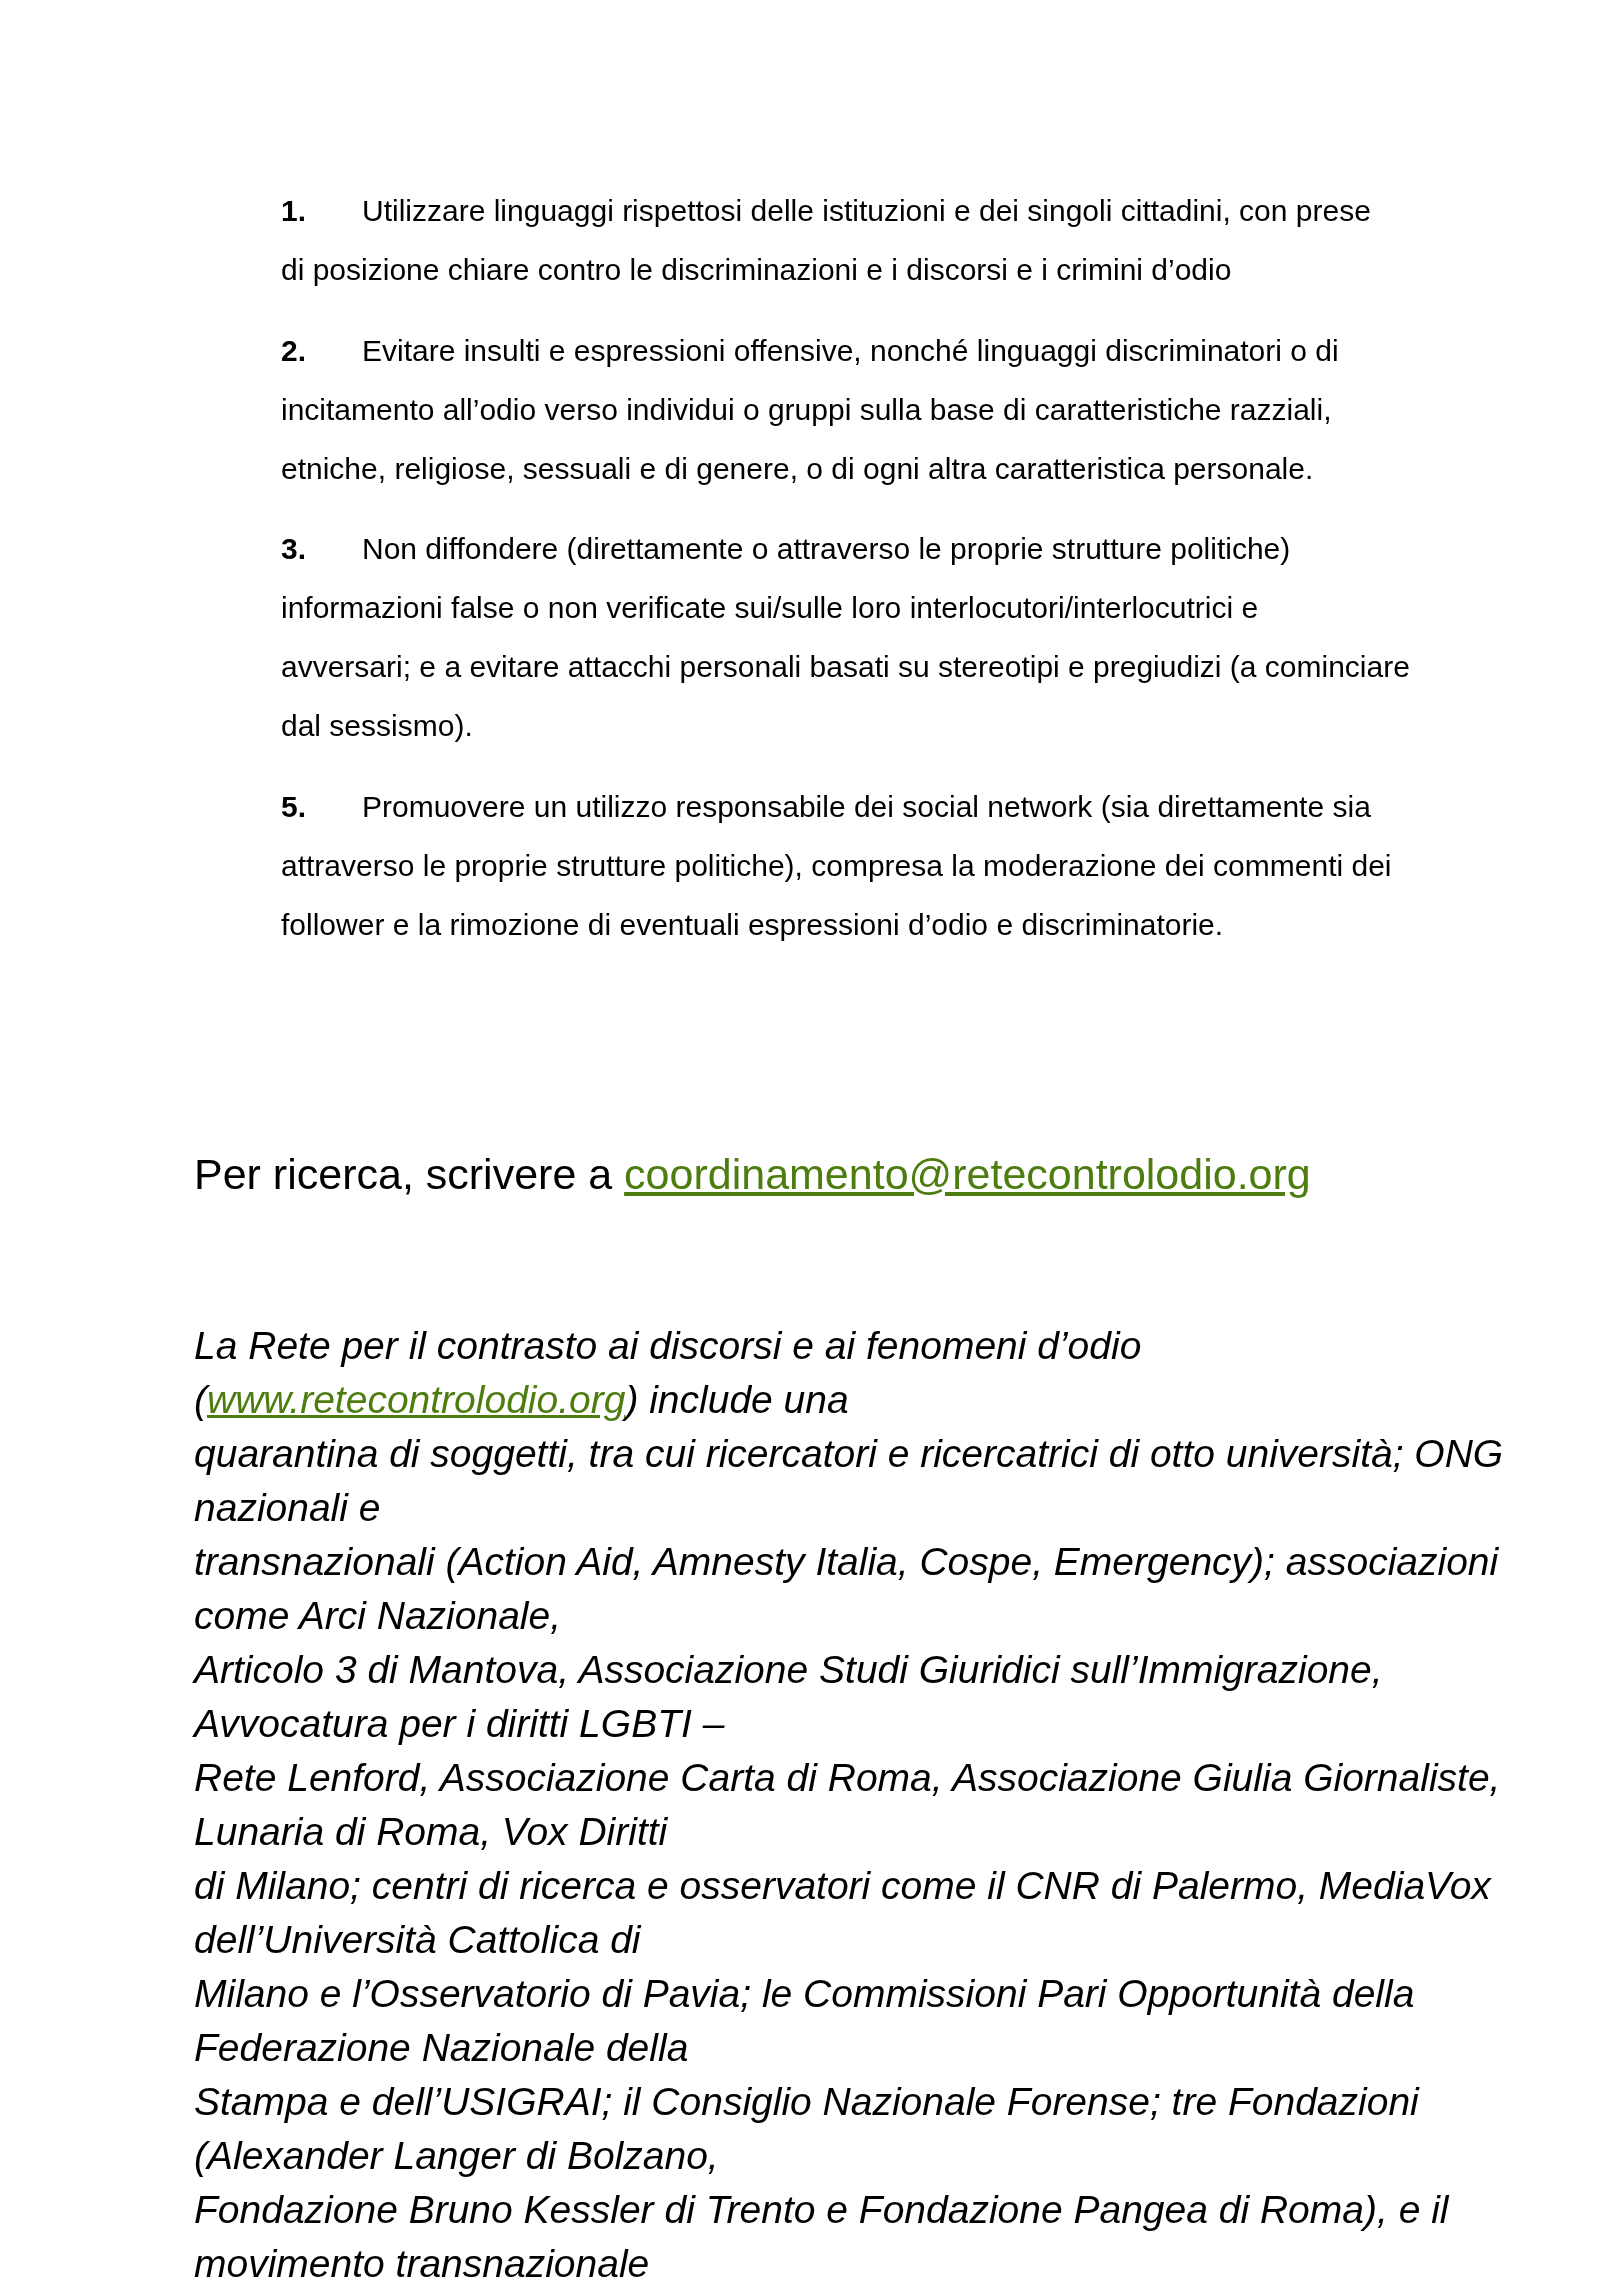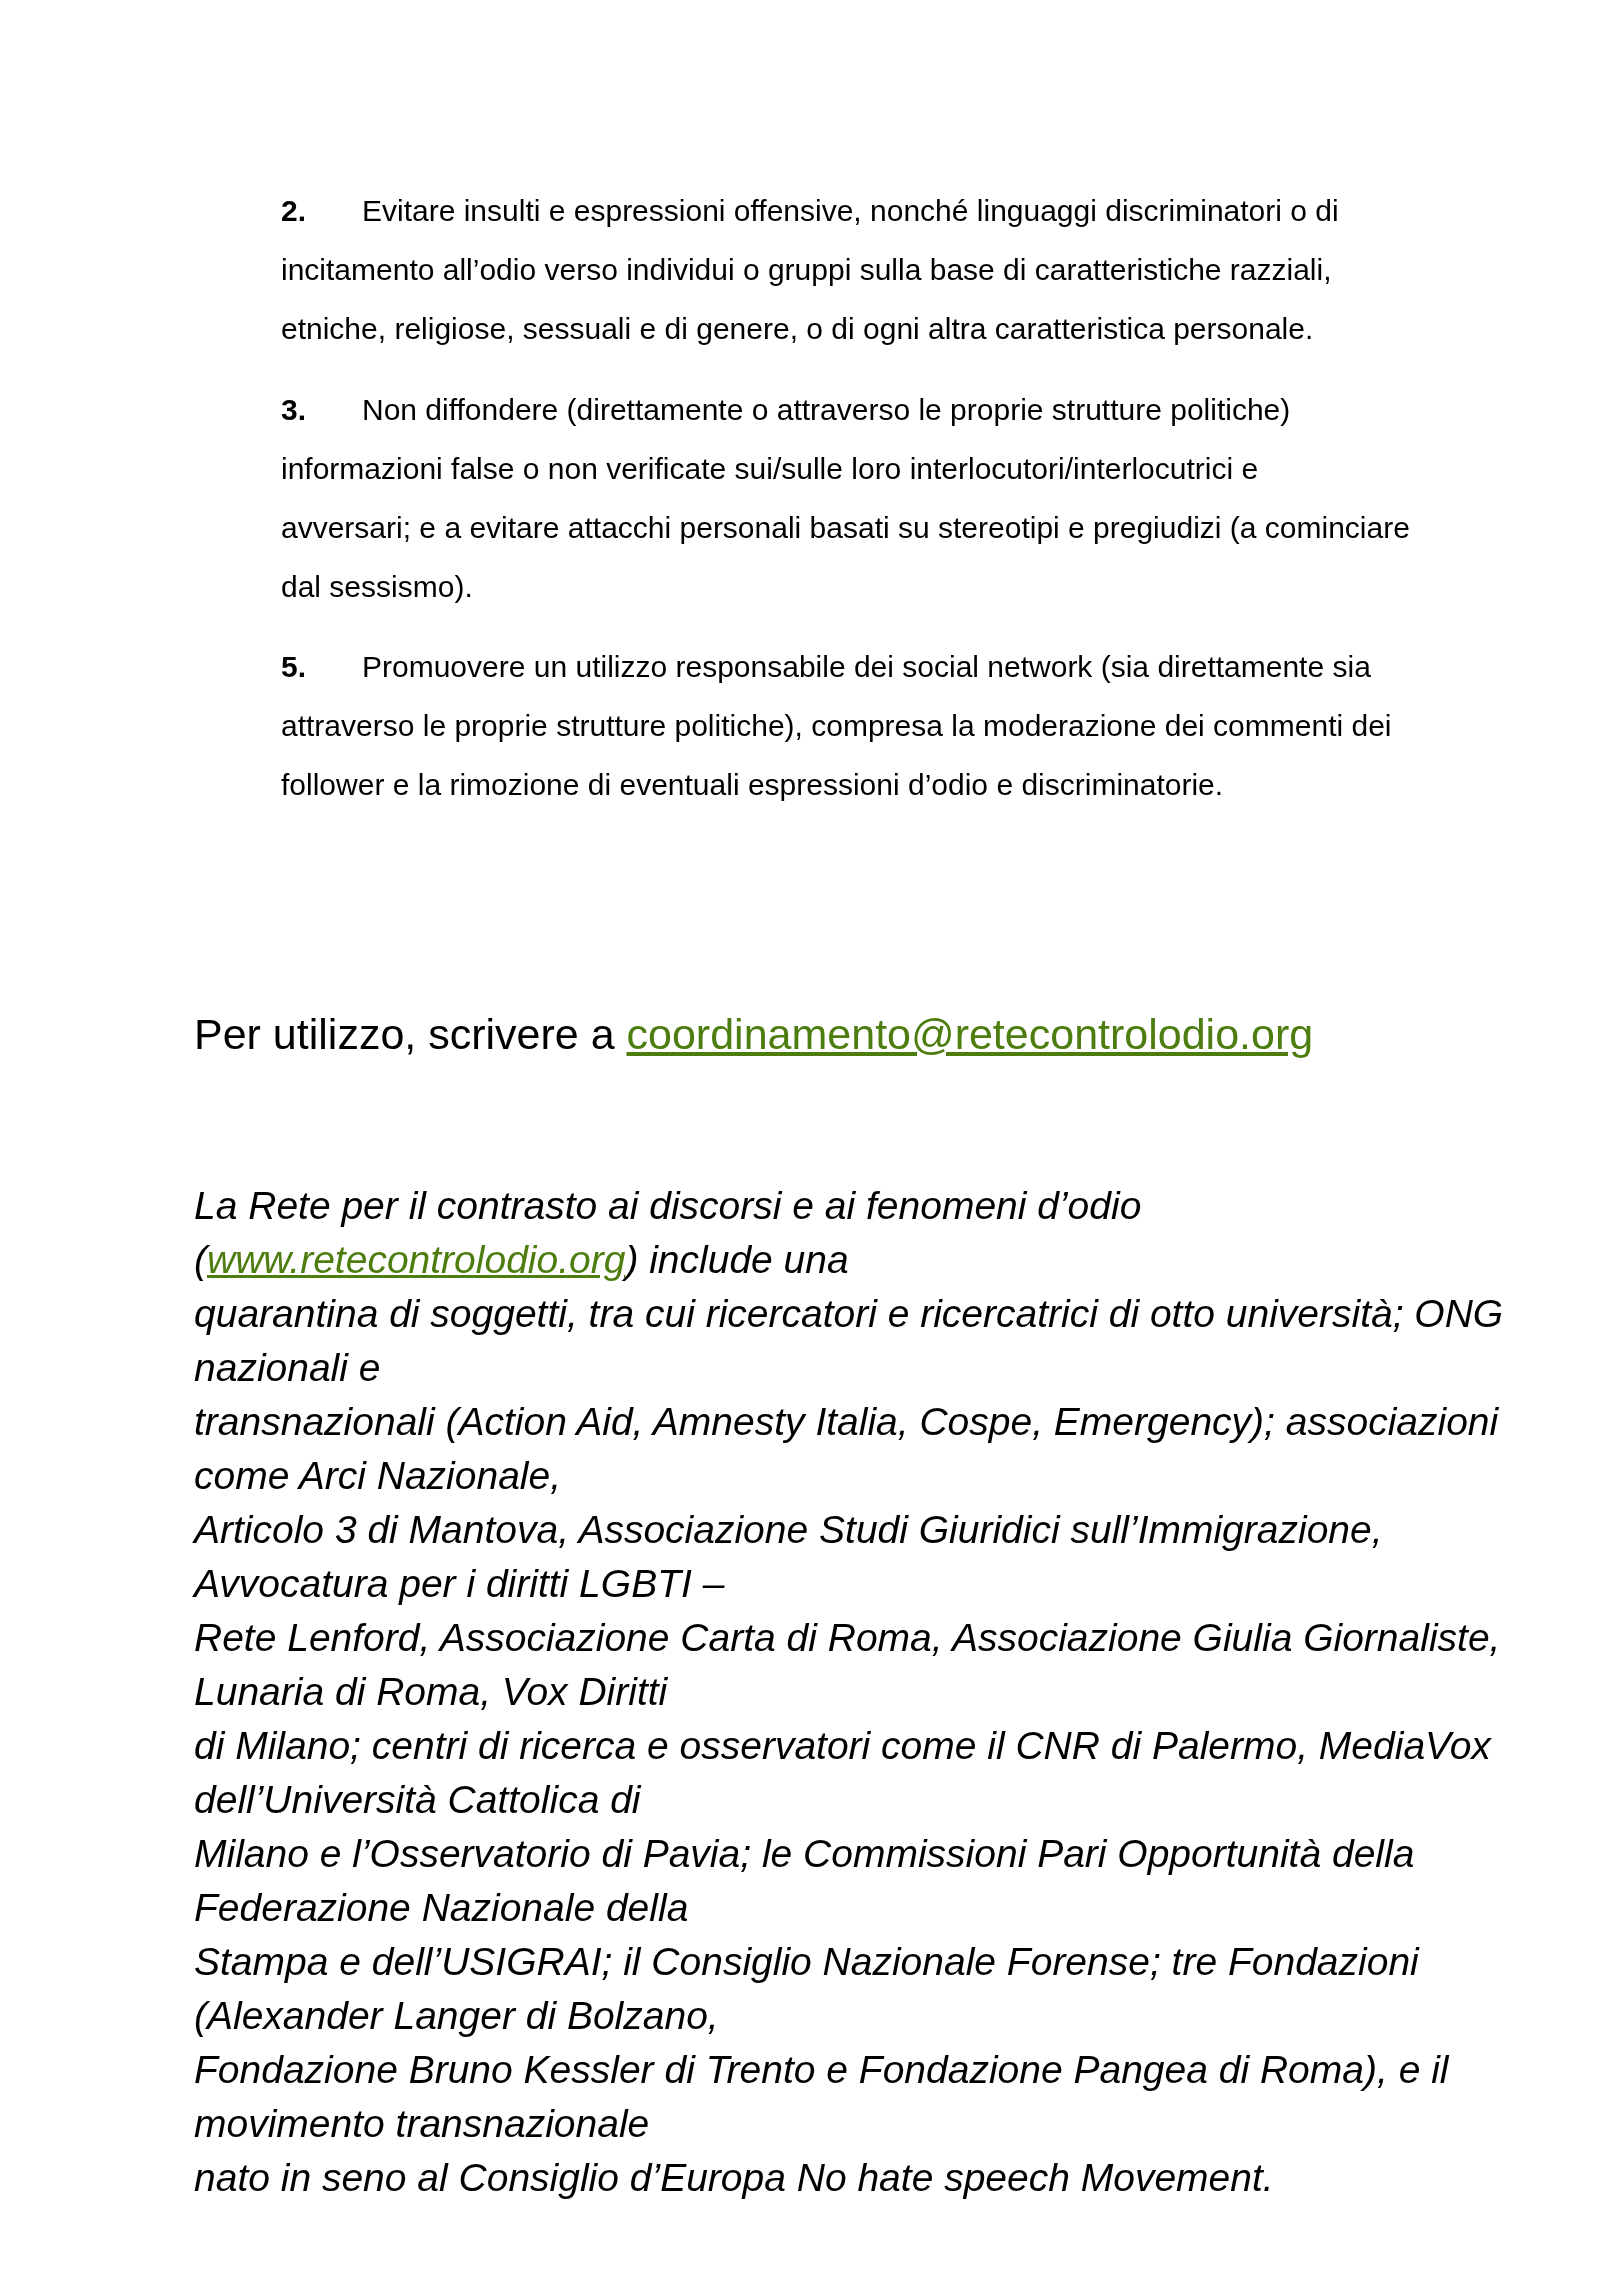--- a/index.html
+++ b/index.html
@@ -54,33 +54,35 @@
     display: block;
     white-space: pre-line;
   }
 </style>
 </head>
 <body>
 
 <main class="page">
 
   <section class="list">
+    <p class="item"><span class="num">1.</span><span class="txt">Utilizzare linguaggi rispettosi delle istituzioni e dei singoli cittadini, con prese
+di posizione chiare contro le discriminazioni e i discorsi e i crimini d’odio</span></p>
     <p class="item"><span class="num">2.</span><span class="txt">Evitare insulti e espressioni offensive, nonché linguaggi discriminatori o di
 incitamento all’odio verso individui o gruppi sulla base di caratteristiche razziali,
 etniche, religiose, sessuali e di genere, o di ogni altra caratteristica personale.</span></p>
     <p class="item"><span class="num">3.</span><span class="txt">Non diffondere (direttamente o attraverso le proprie strutture politiche)
 informazioni false o non verificate sui/sulle loro interlocutori/interlocutrici e
 avversari; e a evitare attacchi personali basati su stereotipi e pregiudizi (a cominciare
 dal sessismo).</span></p>
     <p class="item"><span class="num">5.</span><span class="txt">Promuovere un utilizzo responsabile dei social network (sia direttamente sia
 attraverso le proprie strutture politiche), compresa la moderazione dei commenti dei
 follower e la rimozione di eventuali espressioni d’odio e discriminatorie.</span></p>
   </section>
 
-  <p class="adesioni"><span>Per utilizzo, scrivere a </span><a class="link" href="#">coordinamento@retecontrolodio.org</a></p>
+  <p class="adesioni"><span>Per ricerca, scrivere a </span><a class="link" href="#">coordinamento@retecontrolodio.org</a></p>
 
   <p class="rete"><span>La Rete per il contrasto ai discorsi e ai fenomeni d’odio (</span><a class="link" href="#">www.retecontrolodio.org</a><span>) include una</span><span class="rest">quarantina di soggetti, tra cui ricercatori e ricercatrici di otto università; ONG nazionali e
 transnazionali (Action Aid, Amnesty Italia, Cospe, Emergency); associazioni come Arci Nazionale,
 Articolo 3 di Mantova, Associazione Studi Giuridici sull’Immigrazione, Avvocatura per i diritti LGBTI –
 Rete Lenford, Associazione Carta di Roma, Associazione Giulia Giornaliste, Lunaria di Roma, Vox Diritti
 di Milano; centri di ricerca e osservatori come il CNR di Palermo, MediaVox dell’Università Cattolica di
 Milano e l’Osservatorio di Pavia; le Commissioni Pari Opportunità della Federazione Nazionale della
 Stampa e dell’USIGRAI; il Consiglio Nazionale Forense; tre Fondazioni (Alexander Langer di Bolzano,
 Fondazione Bruno Kessler di Trento e Fondazione Pangea di Roma), e il movimento transnazionale
 nato in seno al Consiglio d’Europa No hate speech Movement.</span></p>

